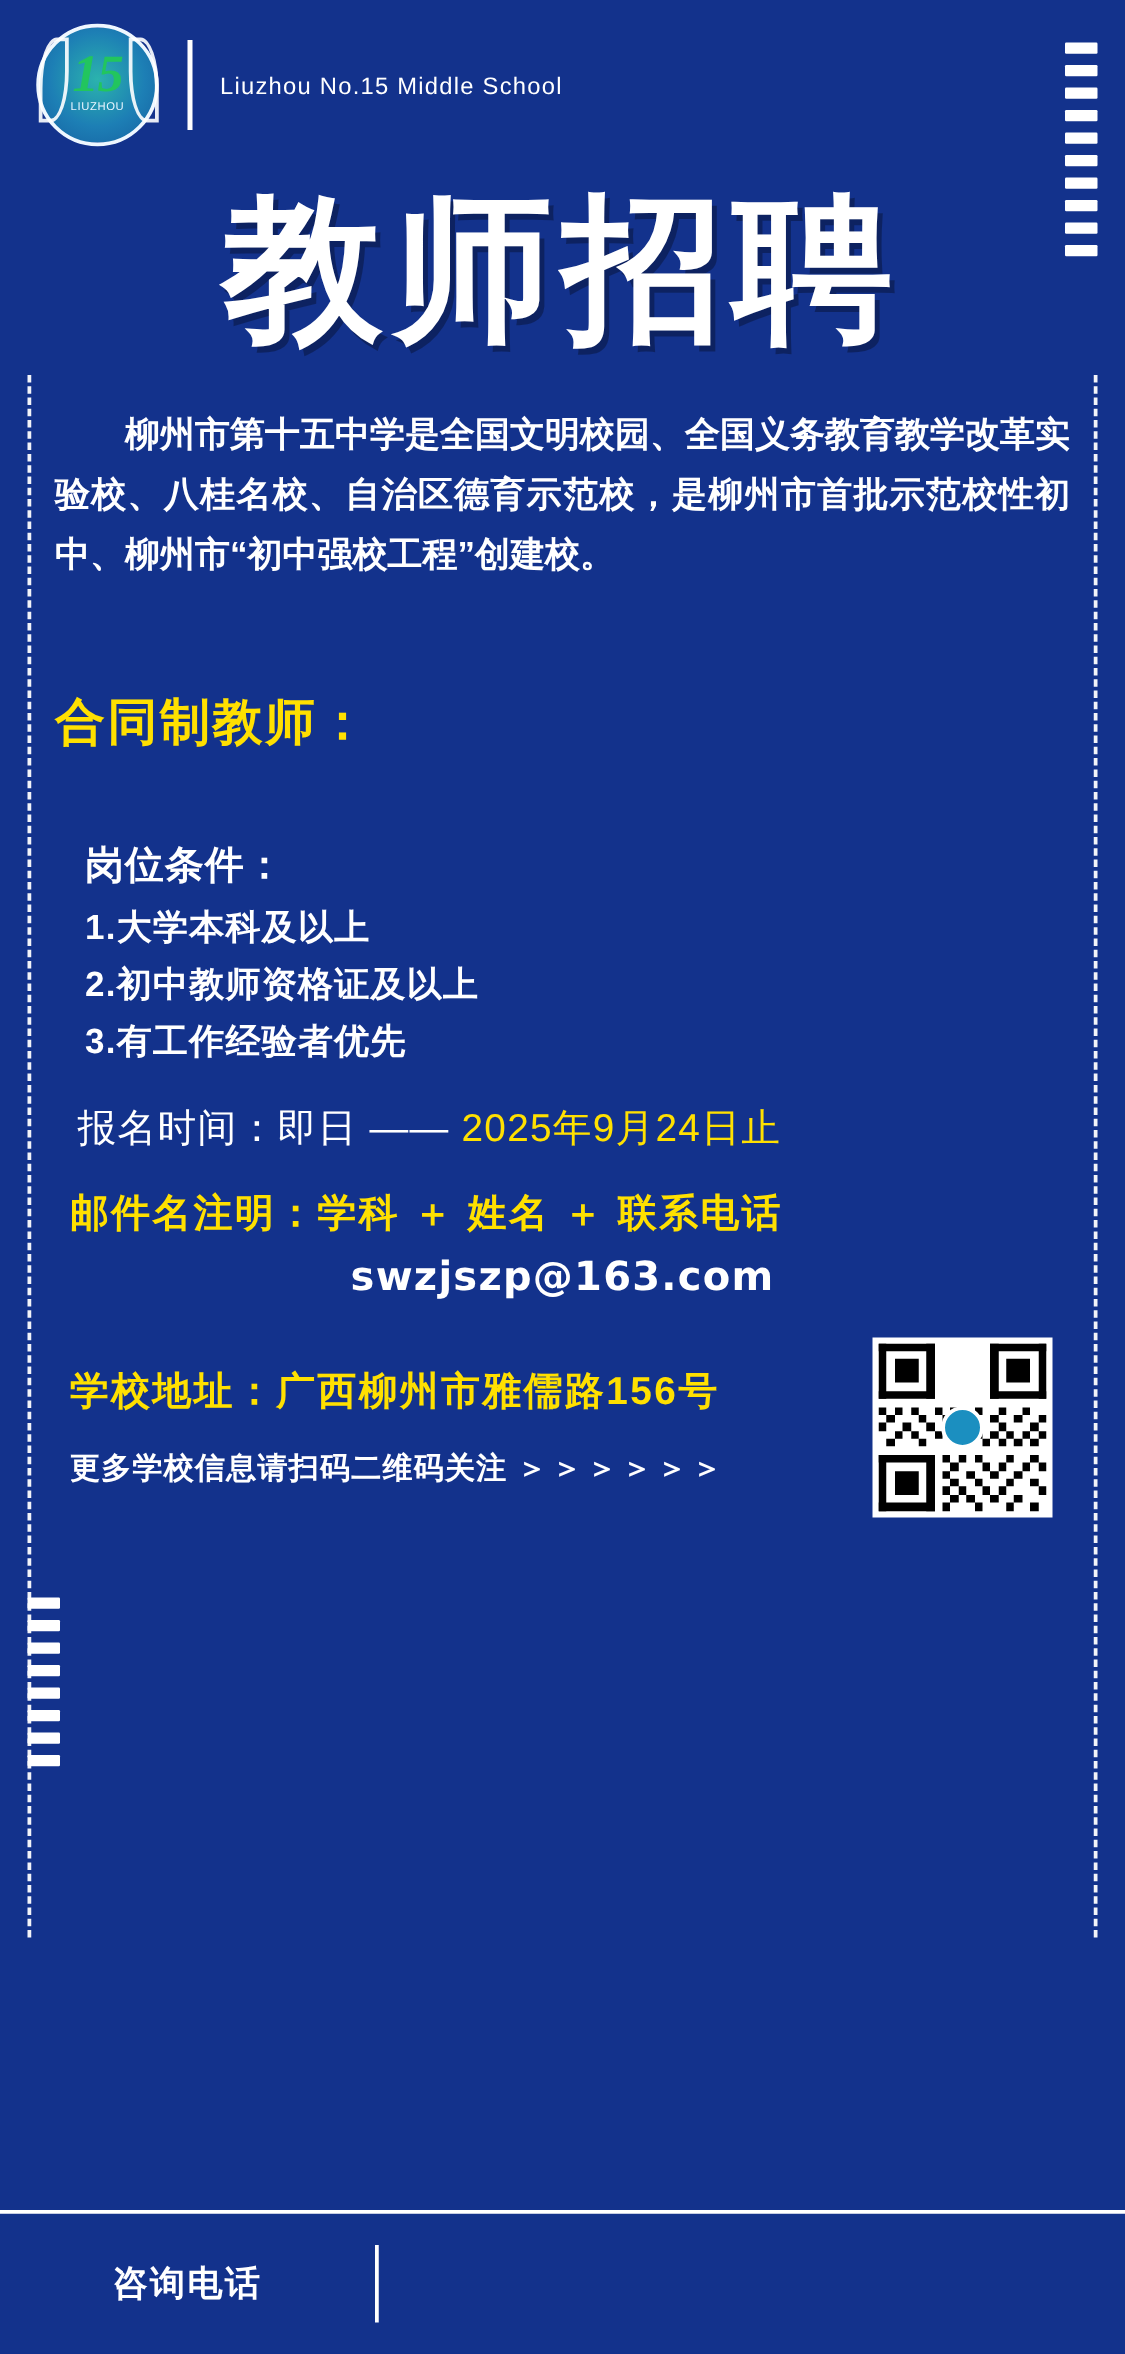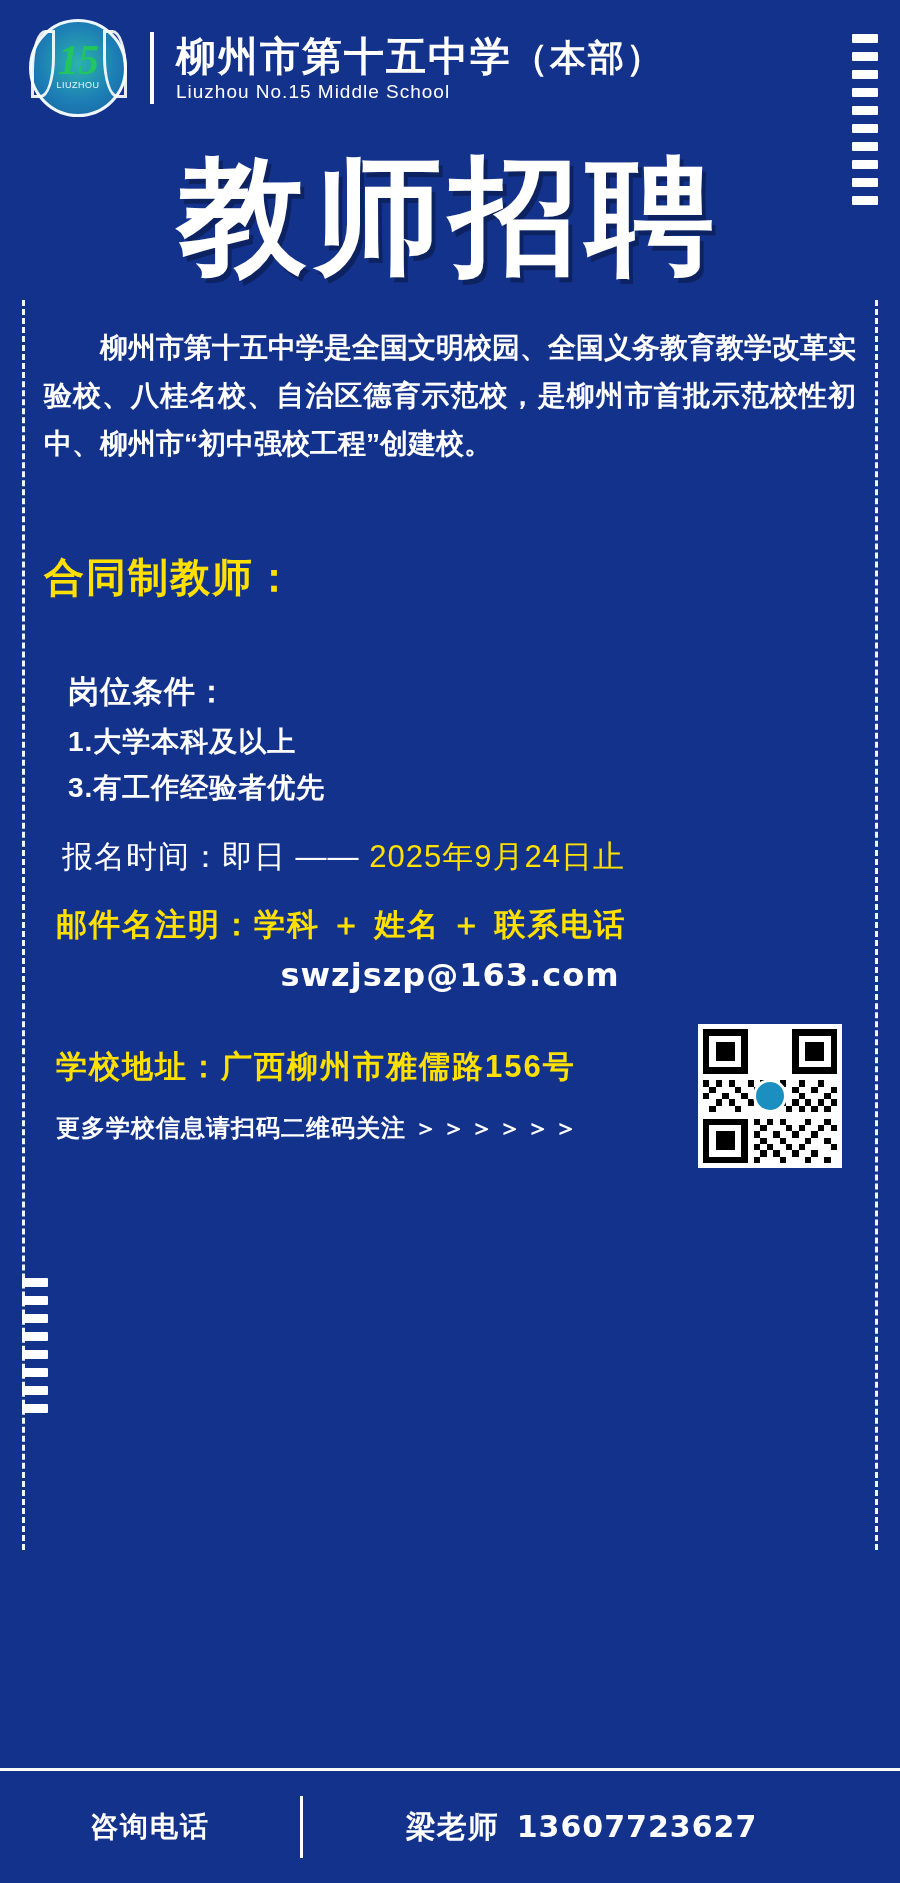--- a/index.html
+++ b/index.html
@@ -367,40 +367,38 @@
   <div class="header">
     <div class="logo">
       <div class="ring"></div>
       <div class="leaf-l"></div>
       <div class="leaf-r"></div>
       <div class="num">15</div>
       <div class="sub">LIUZHOU</div>
     </div>
     <div class="header-divider"></div>
     <div class="header-text">
-      <div class="school-cn">
-        <span>柳州市第十五中学</span><span class="branch">（本部）</span>
-      </div>
       <div class="school-en">Liuzhou No.15 Middle School</div>
     </div>
   </div>
 
   <div class="big-title">教师招聘</div>
 
   <div class="content">
 
     <div class="para">柳州市第十五中学是全国文明校园、全国义务教育教学改革实验校、八桂名校、自治区德育示范校，是柳州市首批示范校性初中、柳州市“初中强校工程”创建校。</div>
 
 
     <div class="yellow-head">合同制教师：</div>
 
 
     <div class="cond-block">
       <div class="cond-title">岗位条件：</div>
       <div class="cond-item">1.大学本科及以上</div>
+      <div class="cond-item">2.初中教师资格证及以上</div>
       <div class="cond-item">3.有工作经验者优先</div>
     </div>
 
     <div class="deadline">
       <span>报名时间：即日 ——</span>
       <span class="date">2025年9月24日止</span>
     </div>
 
     <div class="mail-note">邮件名注明：学科 ＋ 姓名 ＋ 联系电话</div>
     <div class="mail">swzjszp@163.com</div>
@@ -502,18 +500,15 @@
             <i style="grid-area:21/20/22/21"></i>
         </div>
         <div class="logodot"></div>
       </div>
     </div>
   </div>
 
   <div class="footer">
     <div class="footer-left">咨询电话</div>
     <div class="footer-sep"></div>
-    <div class="footer-right">
-      <span>梁老师</span><span class="phone">13607723627</span>
-    </div>
   </div>
 
 </div>
 
 </body></html>

